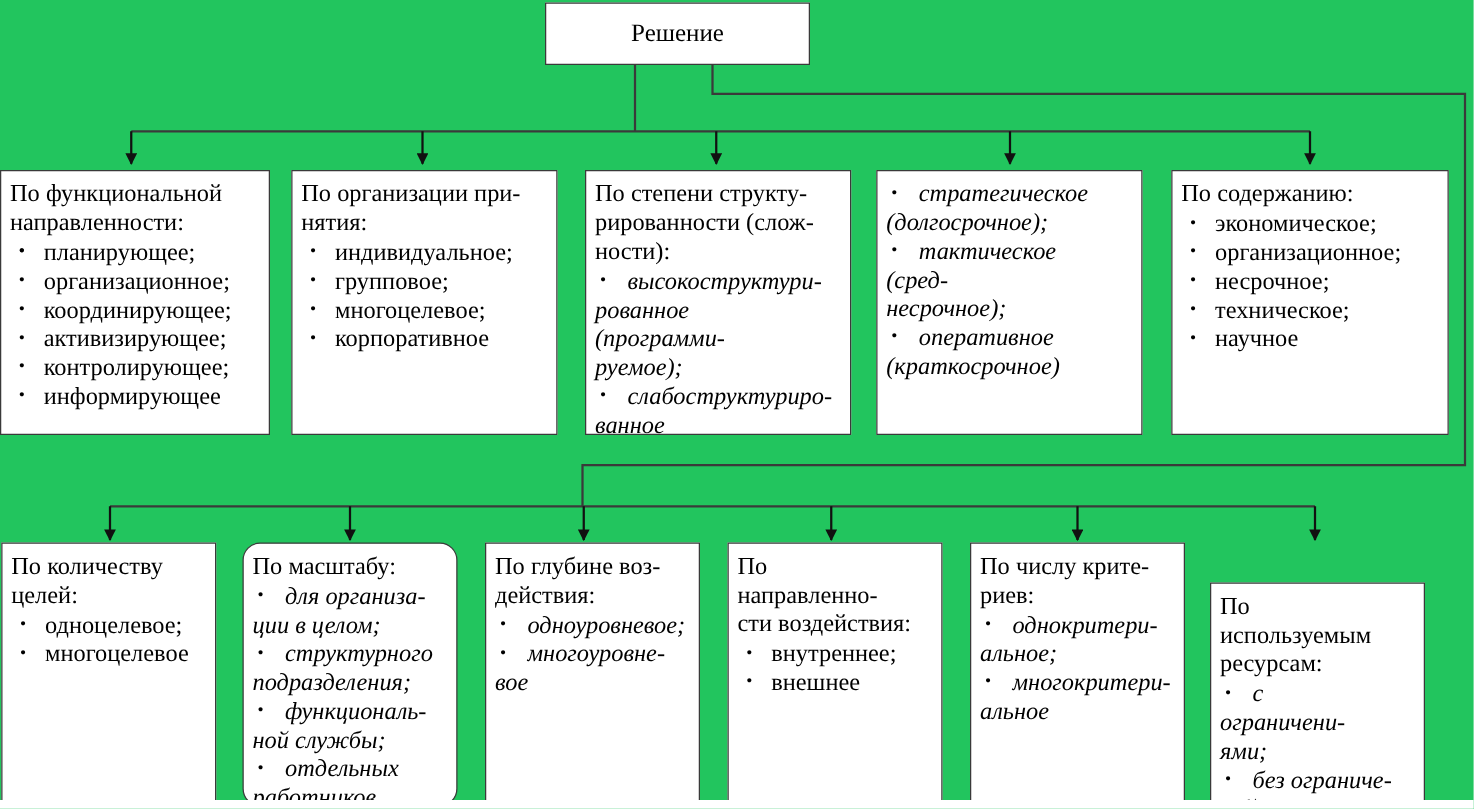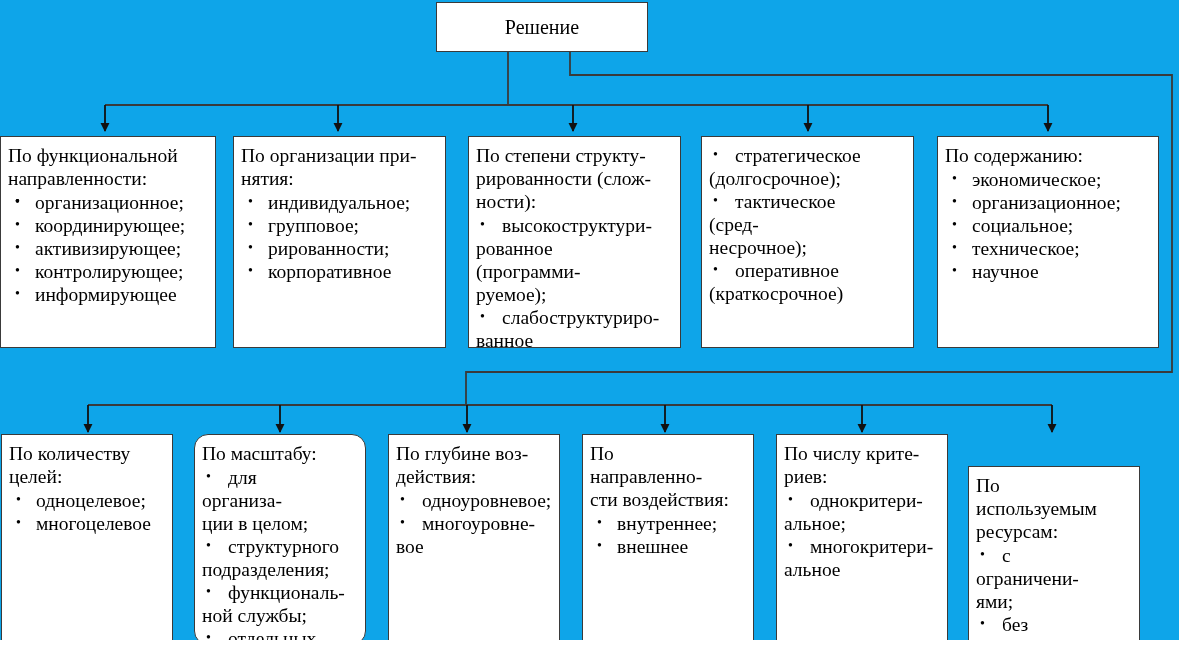--- a/index.html
+++ b/index.html
@@ -9,21 +9,21 @@
   }
   body {
     font-family: "Liberation Serif", "DejaVu Serif", serif;
     color: #000000;
   }
   #page {
     position: relative;
     width: 1179px;
     height: 640px;
     overflow: hidden;
-    background: #0ea5e9;
+    background: #22c55e;
   }
   #wires {
     position: absolute;
     left: 0;
     top: 0;
     width: 1179px;
     height: 647px;
     pointer-events: none;
   }
   .node {
@@ -66,21 +66,21 @@
     top: 0;
     font-size: 14px;
     line-height: 1.52;
   }
   .cat-list li .txt {
     display: block;
   }
   
   .indent-hang .cat-list li { padding-left: 0; }
   .indent-hang .cat-list li .bullet { left: 4px; }
-  .indent-hang .cat-list li .txt { text-indent: 26px; }
+  .indent-hang .cat-list li .txt { text-indent: 26px; font-style: italic; }
   
   .indent-block .cat-list li { padding-left: 27px; }
   .indent-block .cat-list li .bullet { left: 7px; }
 </style>
 </head>
 <body>
 
 <div id="page">
 
   <svg id="wires" viewBox="0 0 1179 647" width="1179" height="647">
@@ -118,36 +118,36 @@
 
   <div class="node root-node" style="left:436px; top:2px; width:212px; height:50px;">
     <span>Решение</span>
   </div>
 
   <div class="node cat-node indent-block" style="left:0px; top:136px; width:216px; height:212px;">
     <div class="cat-head">По функциональной
 направленности:</div>
     <ul class="cat-list">
       <li><span class="bullet">•</span></li>
-      <li><span class="bullet">•</span></li>
+      <li><span class="bullet">•</span><span class="txt">планирующее;</span></li>
       <li><span class="bullet">•</span><span class="txt">организационное;</span></li>
       <li><span class="bullet">•</span><span class="txt">координирующее;</span></li>
       <li><span class="bullet">•</span><span class="txt">активизирующее;</span></li>
       <li><span class="bullet">•</span><span class="txt">контролирующее;</span></li>
       <li><span class="bullet">•</span><span class="txt">информирующее</span></li>
     </ul>
   </div>
 
   <div class="node cat-node indent-block" style="left:233px; top:136px; width:213px; height:212px;">
     <div class="cat-head">По организации при-
 нятия:</div>
     <ul class="cat-list">
       <li><span class="bullet">•</span><span class="txt">индивидуальное;</span></li>
       <li><span class="bullet">•</span><span class="txt">групповое;</span></li>
-      <li><span class="bullet">•</span><span class="txt">рированности;</span></li>
+      <li><span class="bullet">•</span><span class="txt">многоцелевое;</span></li>
       <li><span class="bullet">•</span><span class="txt">корпоративное</span></li>
     </ul>
   </div>
 
   <div class="node cat-node indent-hang" style="left:468px; top:136px; width:213px; height:212px;">
     <div class="cat-head">По степени структу-
 рированности (слож-
 ности):</div>
     <ul class="cat-list">
       <li><span class="bullet">•</span><span class="txt">высокоструктури-
@@ -168,21 +168,21 @@
       <li><span class="bullet">•</span><span class="txt">оперативное
 (краткосрочное)</span></li>
     </ul>
   </div>
 
   <div class="node cat-node indent-block" style="left:937px; top:136px; width:222px; height:212px;">
     <div class="cat-head">По содержанию:</div>
     <ul class="cat-list">
       <li><span class="bullet">•</span><span class="txt">экономическое;</span></li>
       <li><span class="bullet">•</span><span class="txt">организационное;</span></li>
-      <li><span class="bullet">•</span><span class="txt">социальное;</span></li>
+      <li><span class="bullet">•</span><span class="txt">несрочное;</span></li>
       <li><span class="bullet">•</span><span class="txt">техническое;</span></li>
       <li><span class="bullet">•</span><span class="txt">научное</span></li>
     </ul>
   </div>
 
   <div class="node cat-node indent-block" style="left:1px; top:434px; width:172px; height:211px;">
     <div class="cat-head">По количеству
 целей:</div>
     <ul class="cat-list">
       <li><span class="bullet">•</span><span class="txt">одноцелевое;</span></li>

